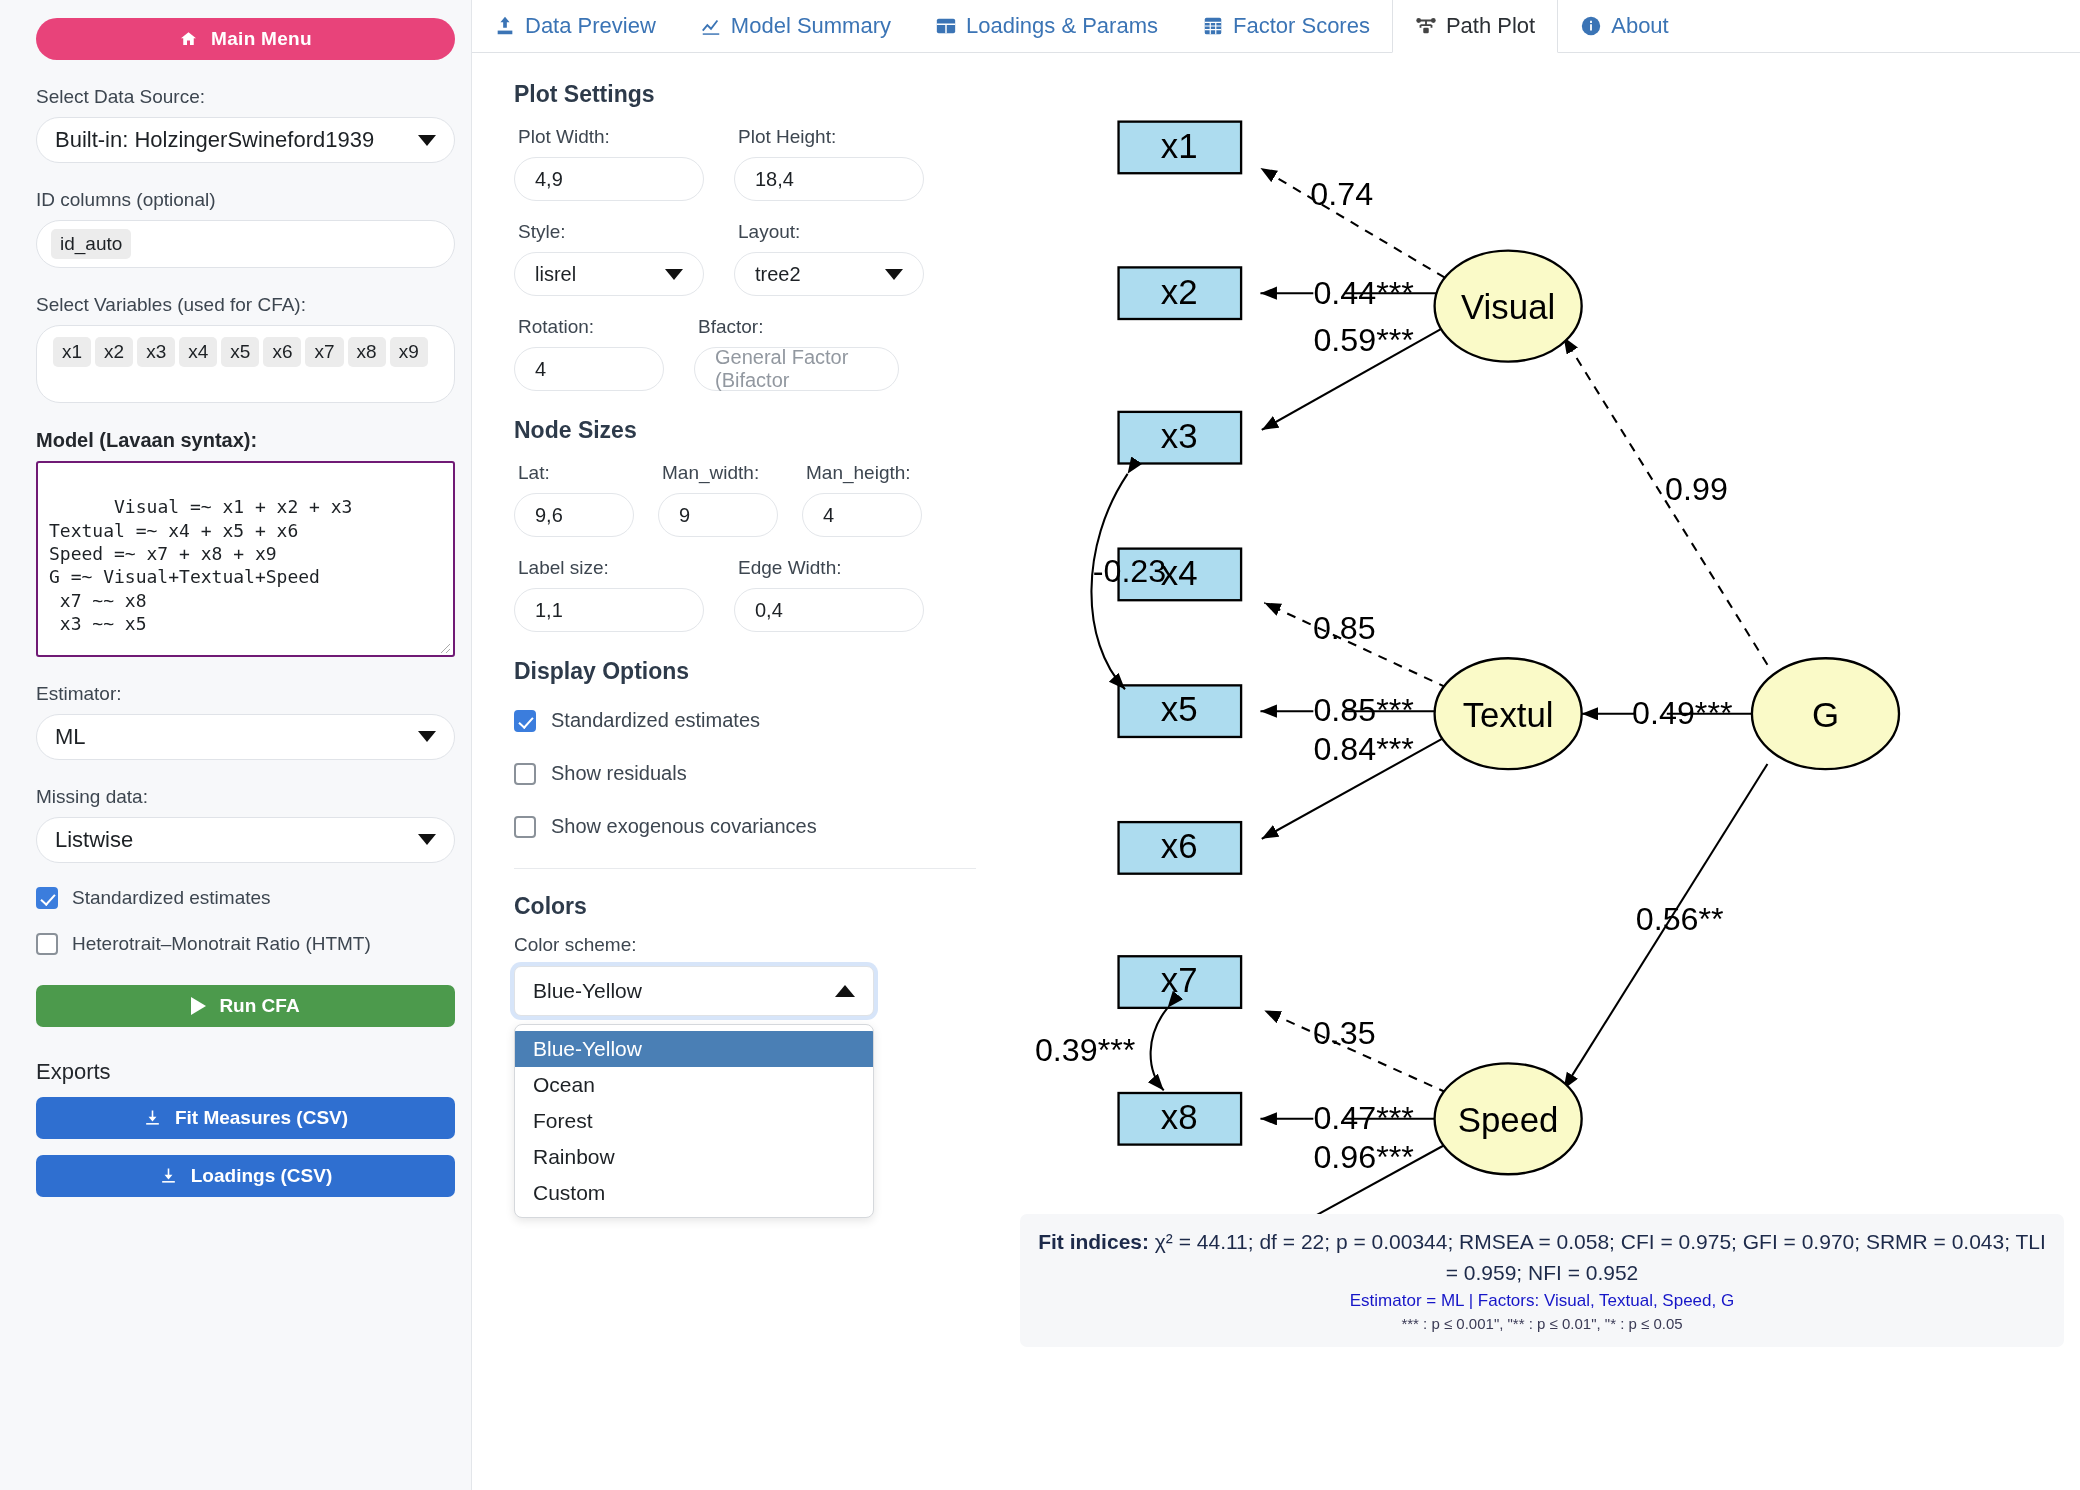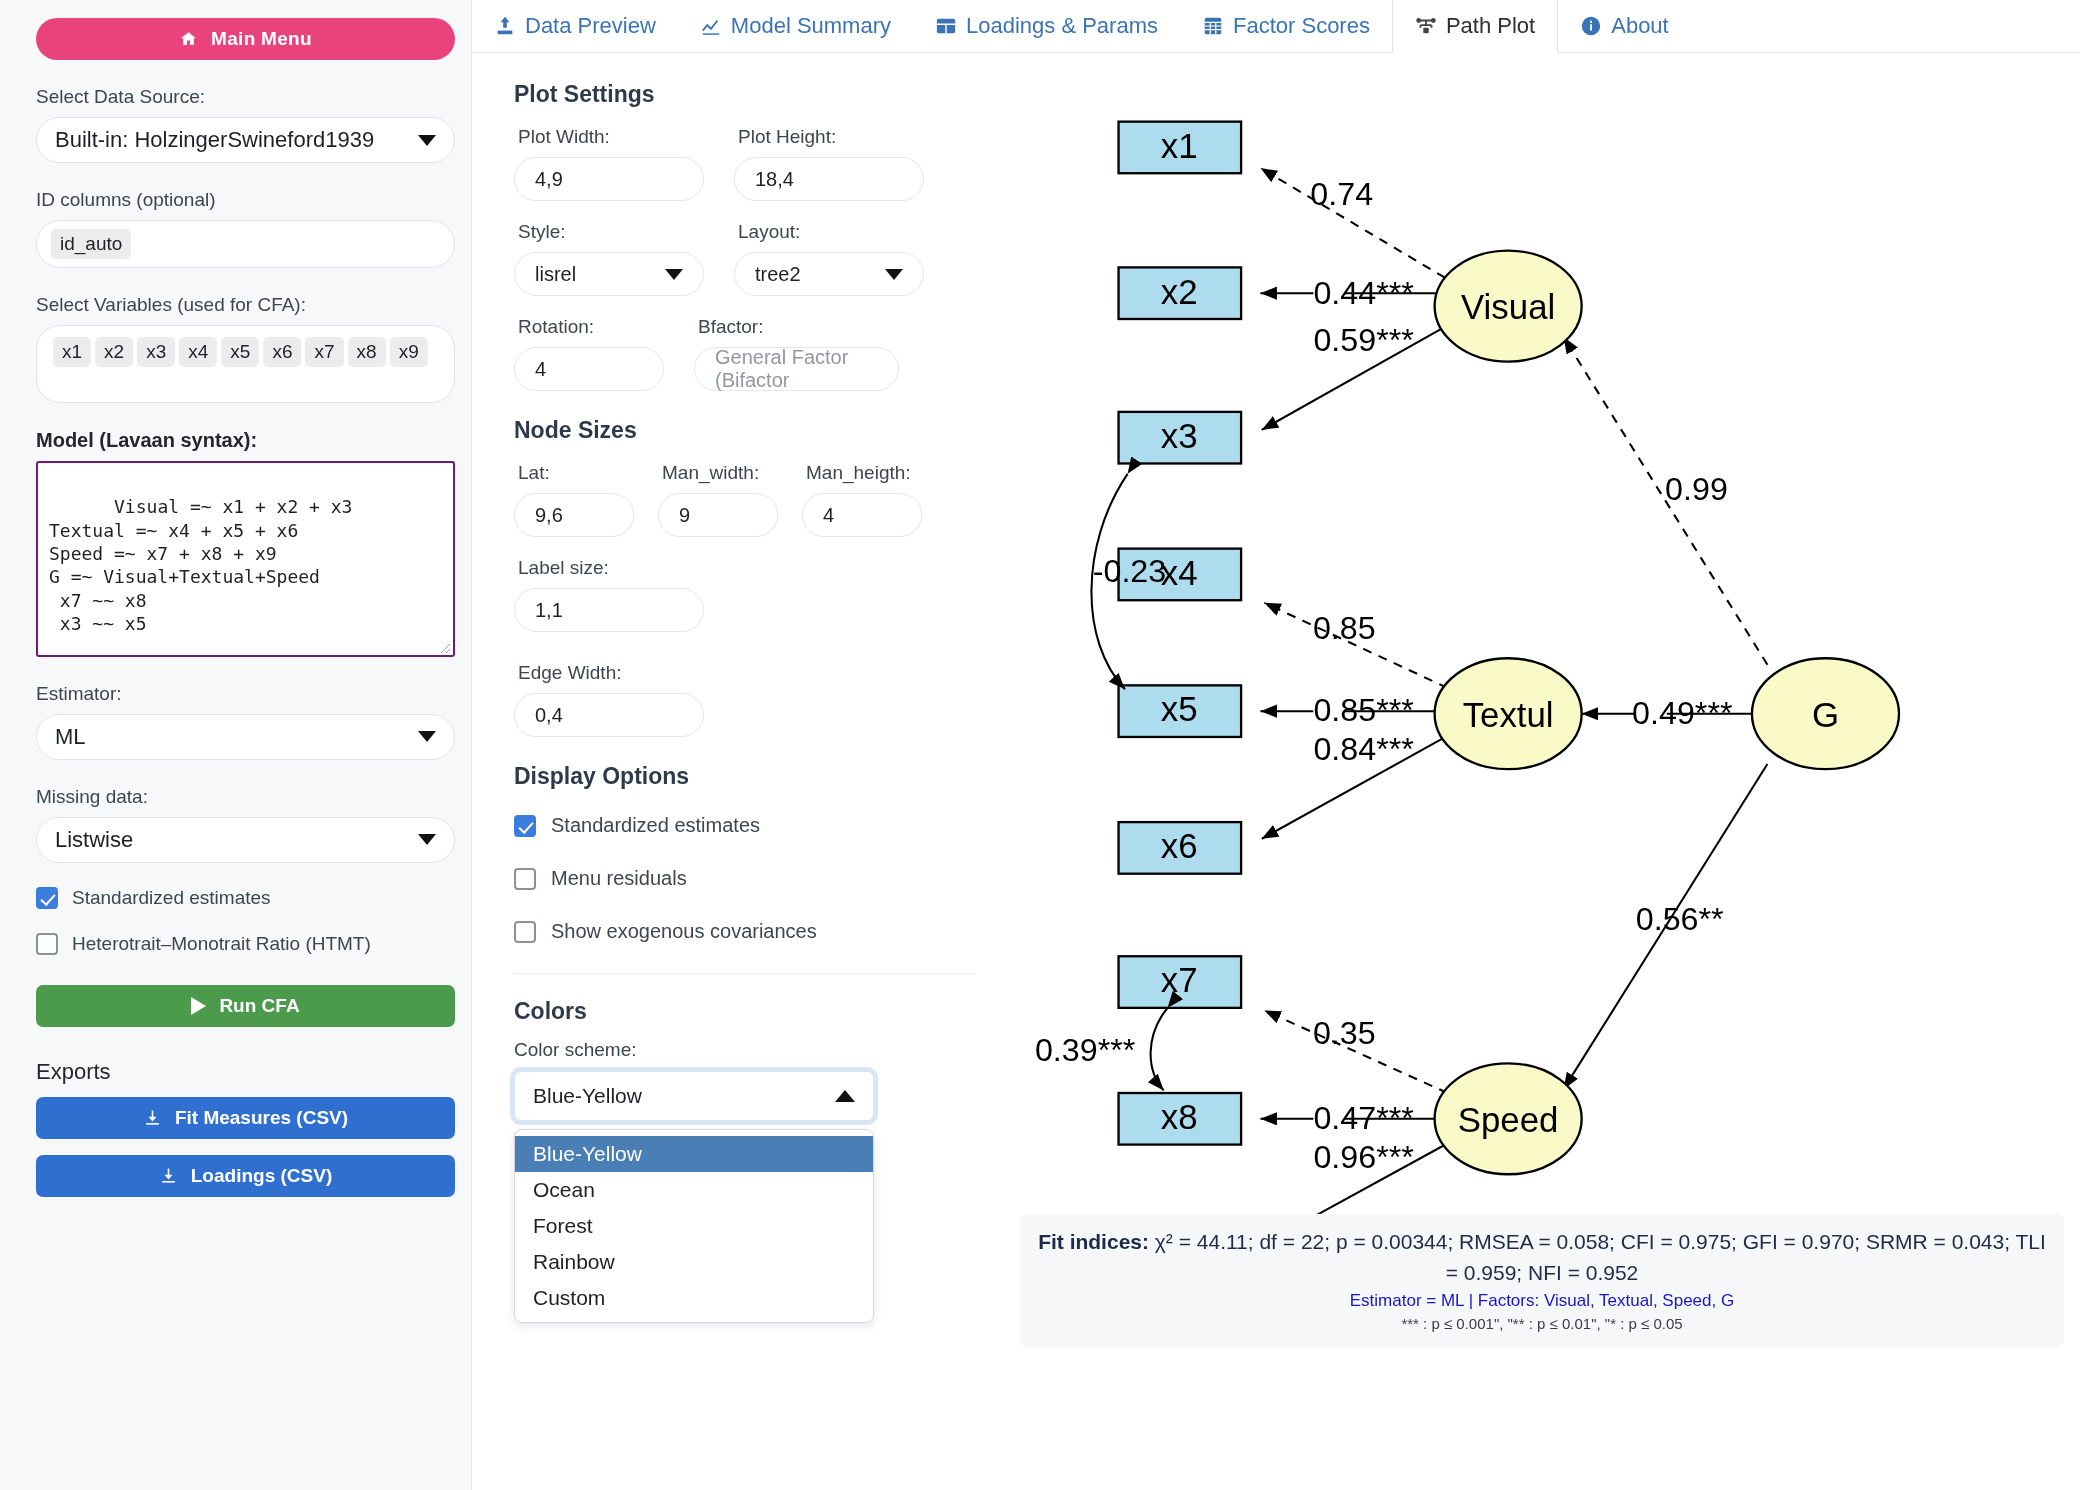--- a/index.html
+++ b/index.html
@@ -387,21 +387,21 @@
               </div>
           </div>
           <div class="fgrp">
             <span class="lab">Man_heigth:</span>
             <div class="inp sm">
                 <span>4</span>
               </div>
           </div>
         </div>
 
-        <div class="row2" style="margin-bottom:8px;flex-direction:column;">
+        <div class="row2" style="margin-bottom:8px;">
           <div class="fgrp">
             <span class="lab">Label size:</span>
             <div class="inp">
                 <span>1,1</span>
               </div>
           </div>
           <div class="fgrp">
             <span class="lab">Edge Width:</span>
             <div class="inp">
                 <span>0,4</span>
@@ -410,21 +410,21 @@
         </div>
 
         <h3 class="sec-h mt" style="margin-bottom:24px;">Display Options</h3>
 
         <div class="disp-chk">
           <span class="chk on"></span>
           <span class="chk-lbl">Standardized estimates</span>
         </div>
         <div class="disp-chk">
           <span class="chk"></span>
-          <span class="chk-lbl">Menu residuals</span>
+          <span class="chk-lbl">Show residuals</span>
         </div>
         <div class="disp-chk">
           <span class="chk"></span>
           <span class="chk-lbl">Show exogenous covariances</span>
         </div>
 
         <hr class="hr">
 
         <h3 class="sec-h" style="margin-bottom:14px;">Colors</h3>
         <span class="lab" style="font-size:19px;color:#3d4650;display:block;margin-bottom:10px;">Color scheme:</span>

